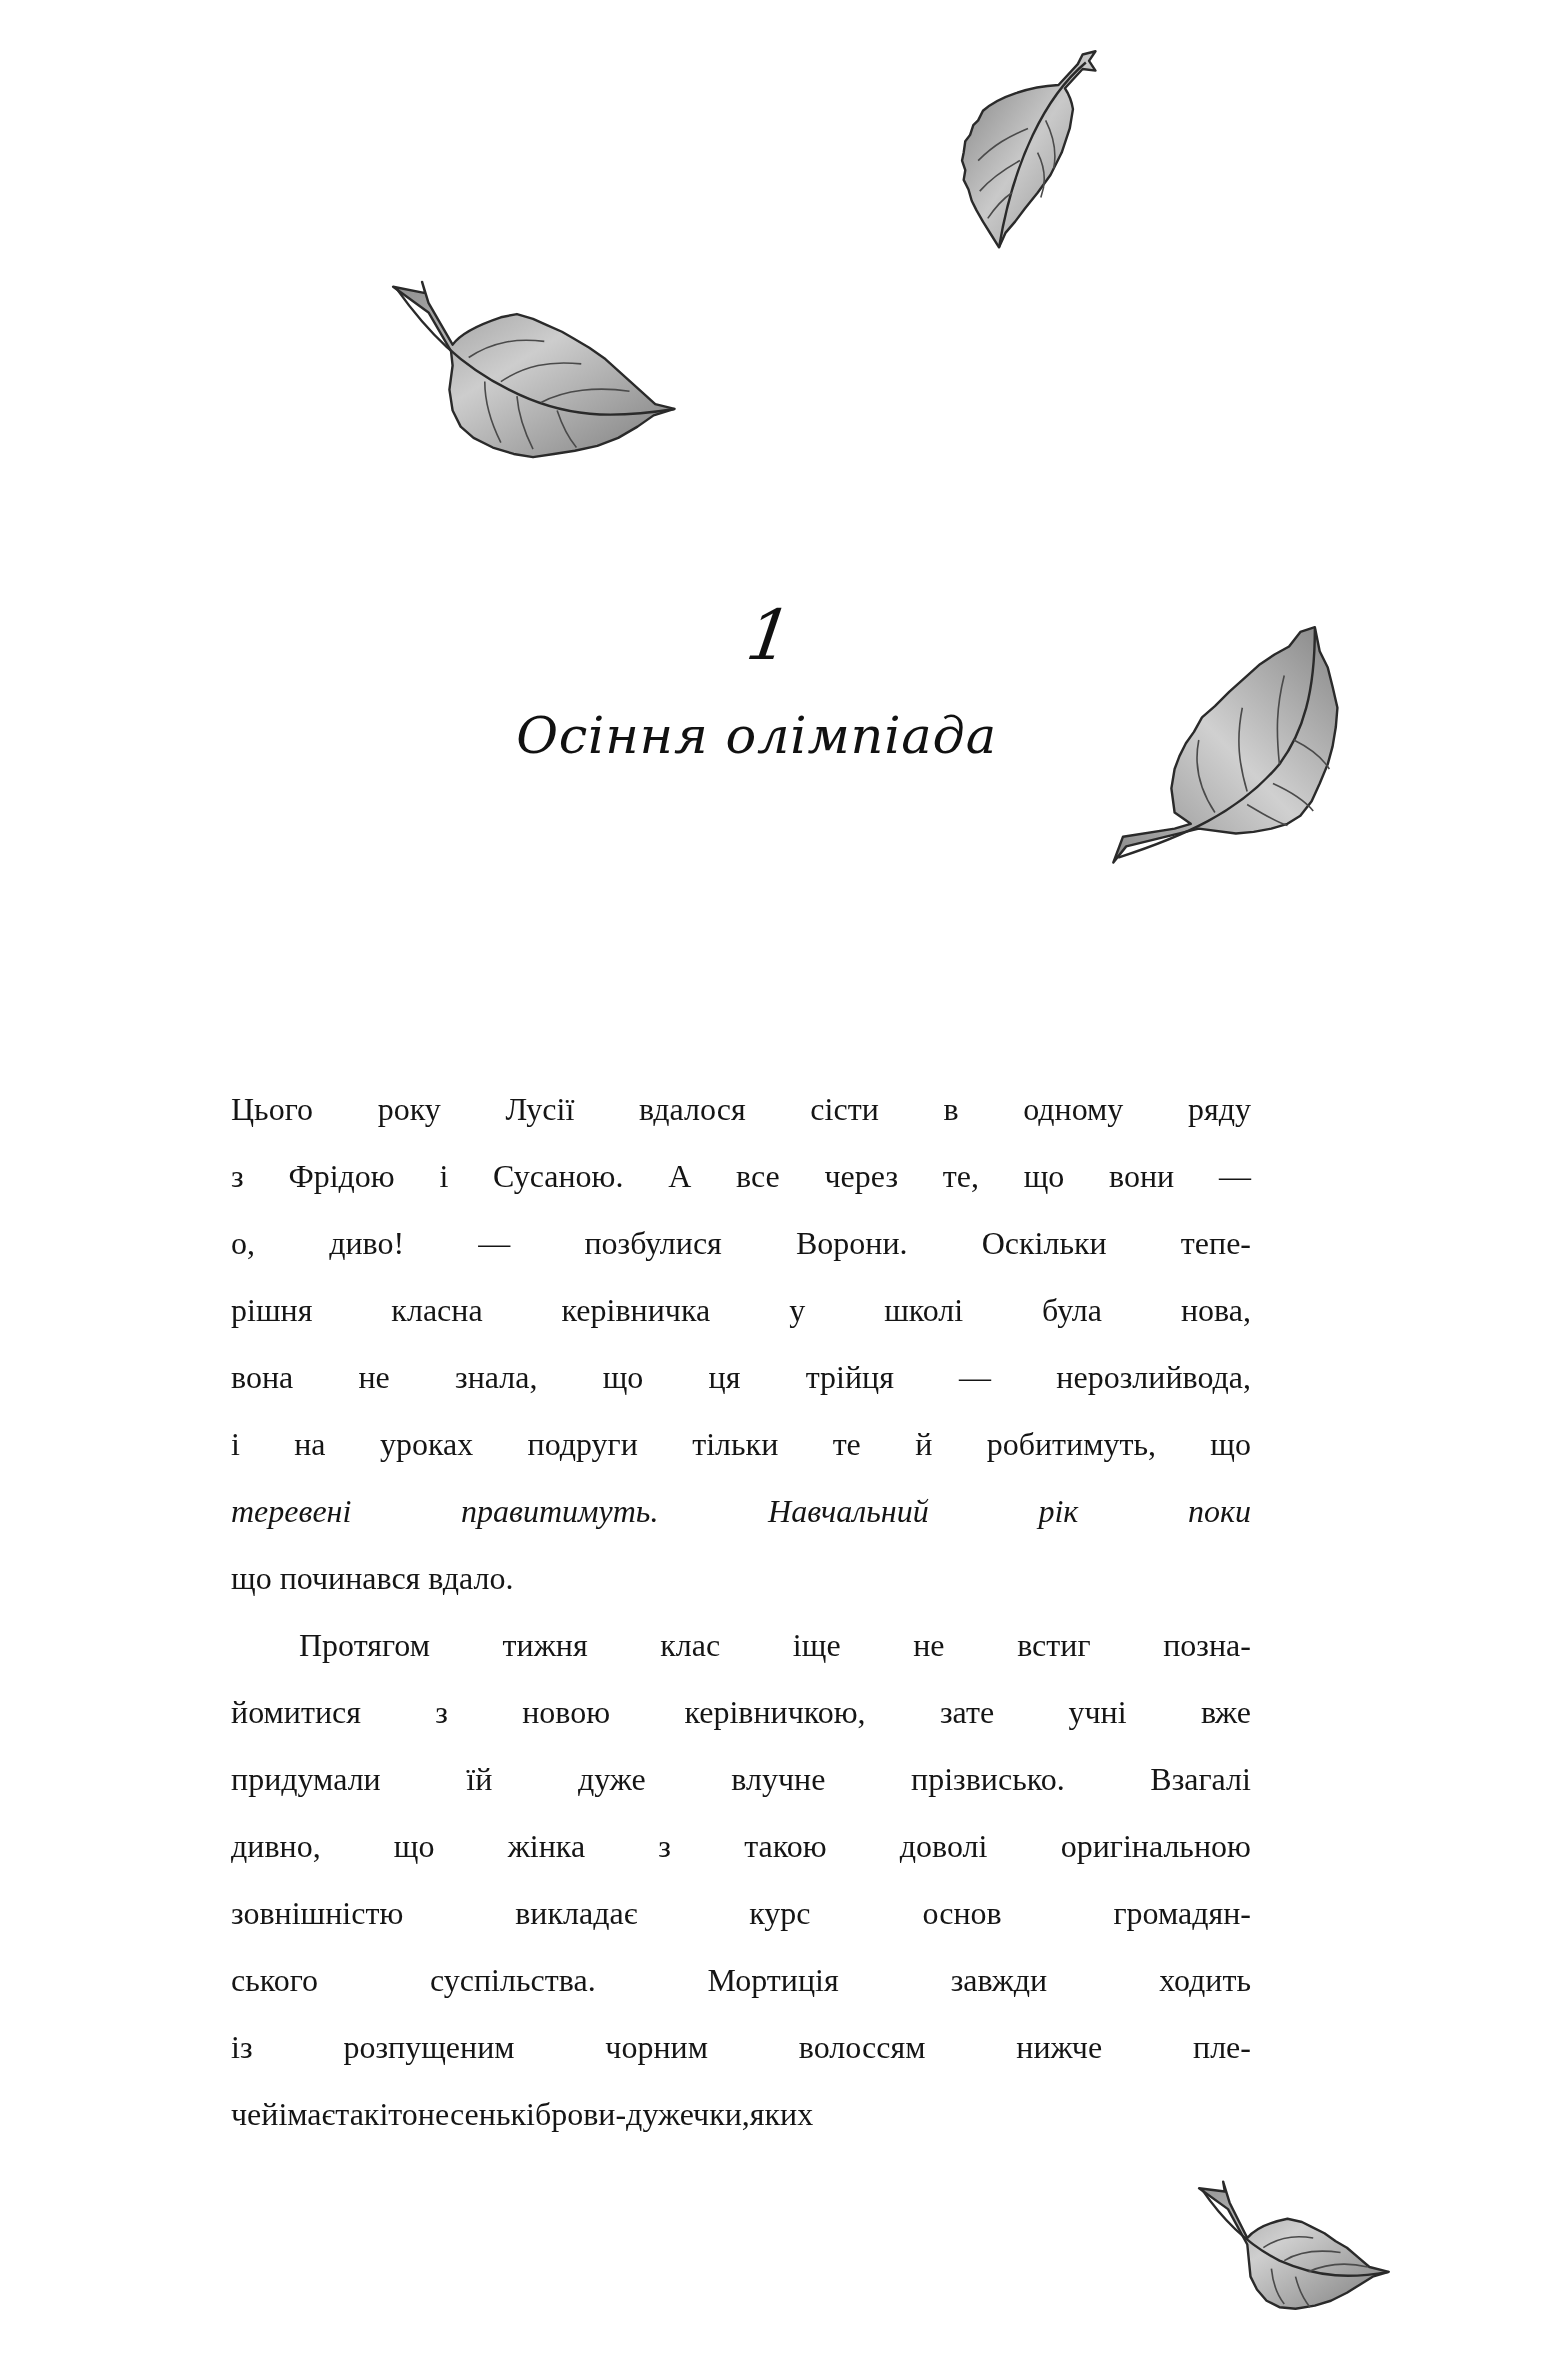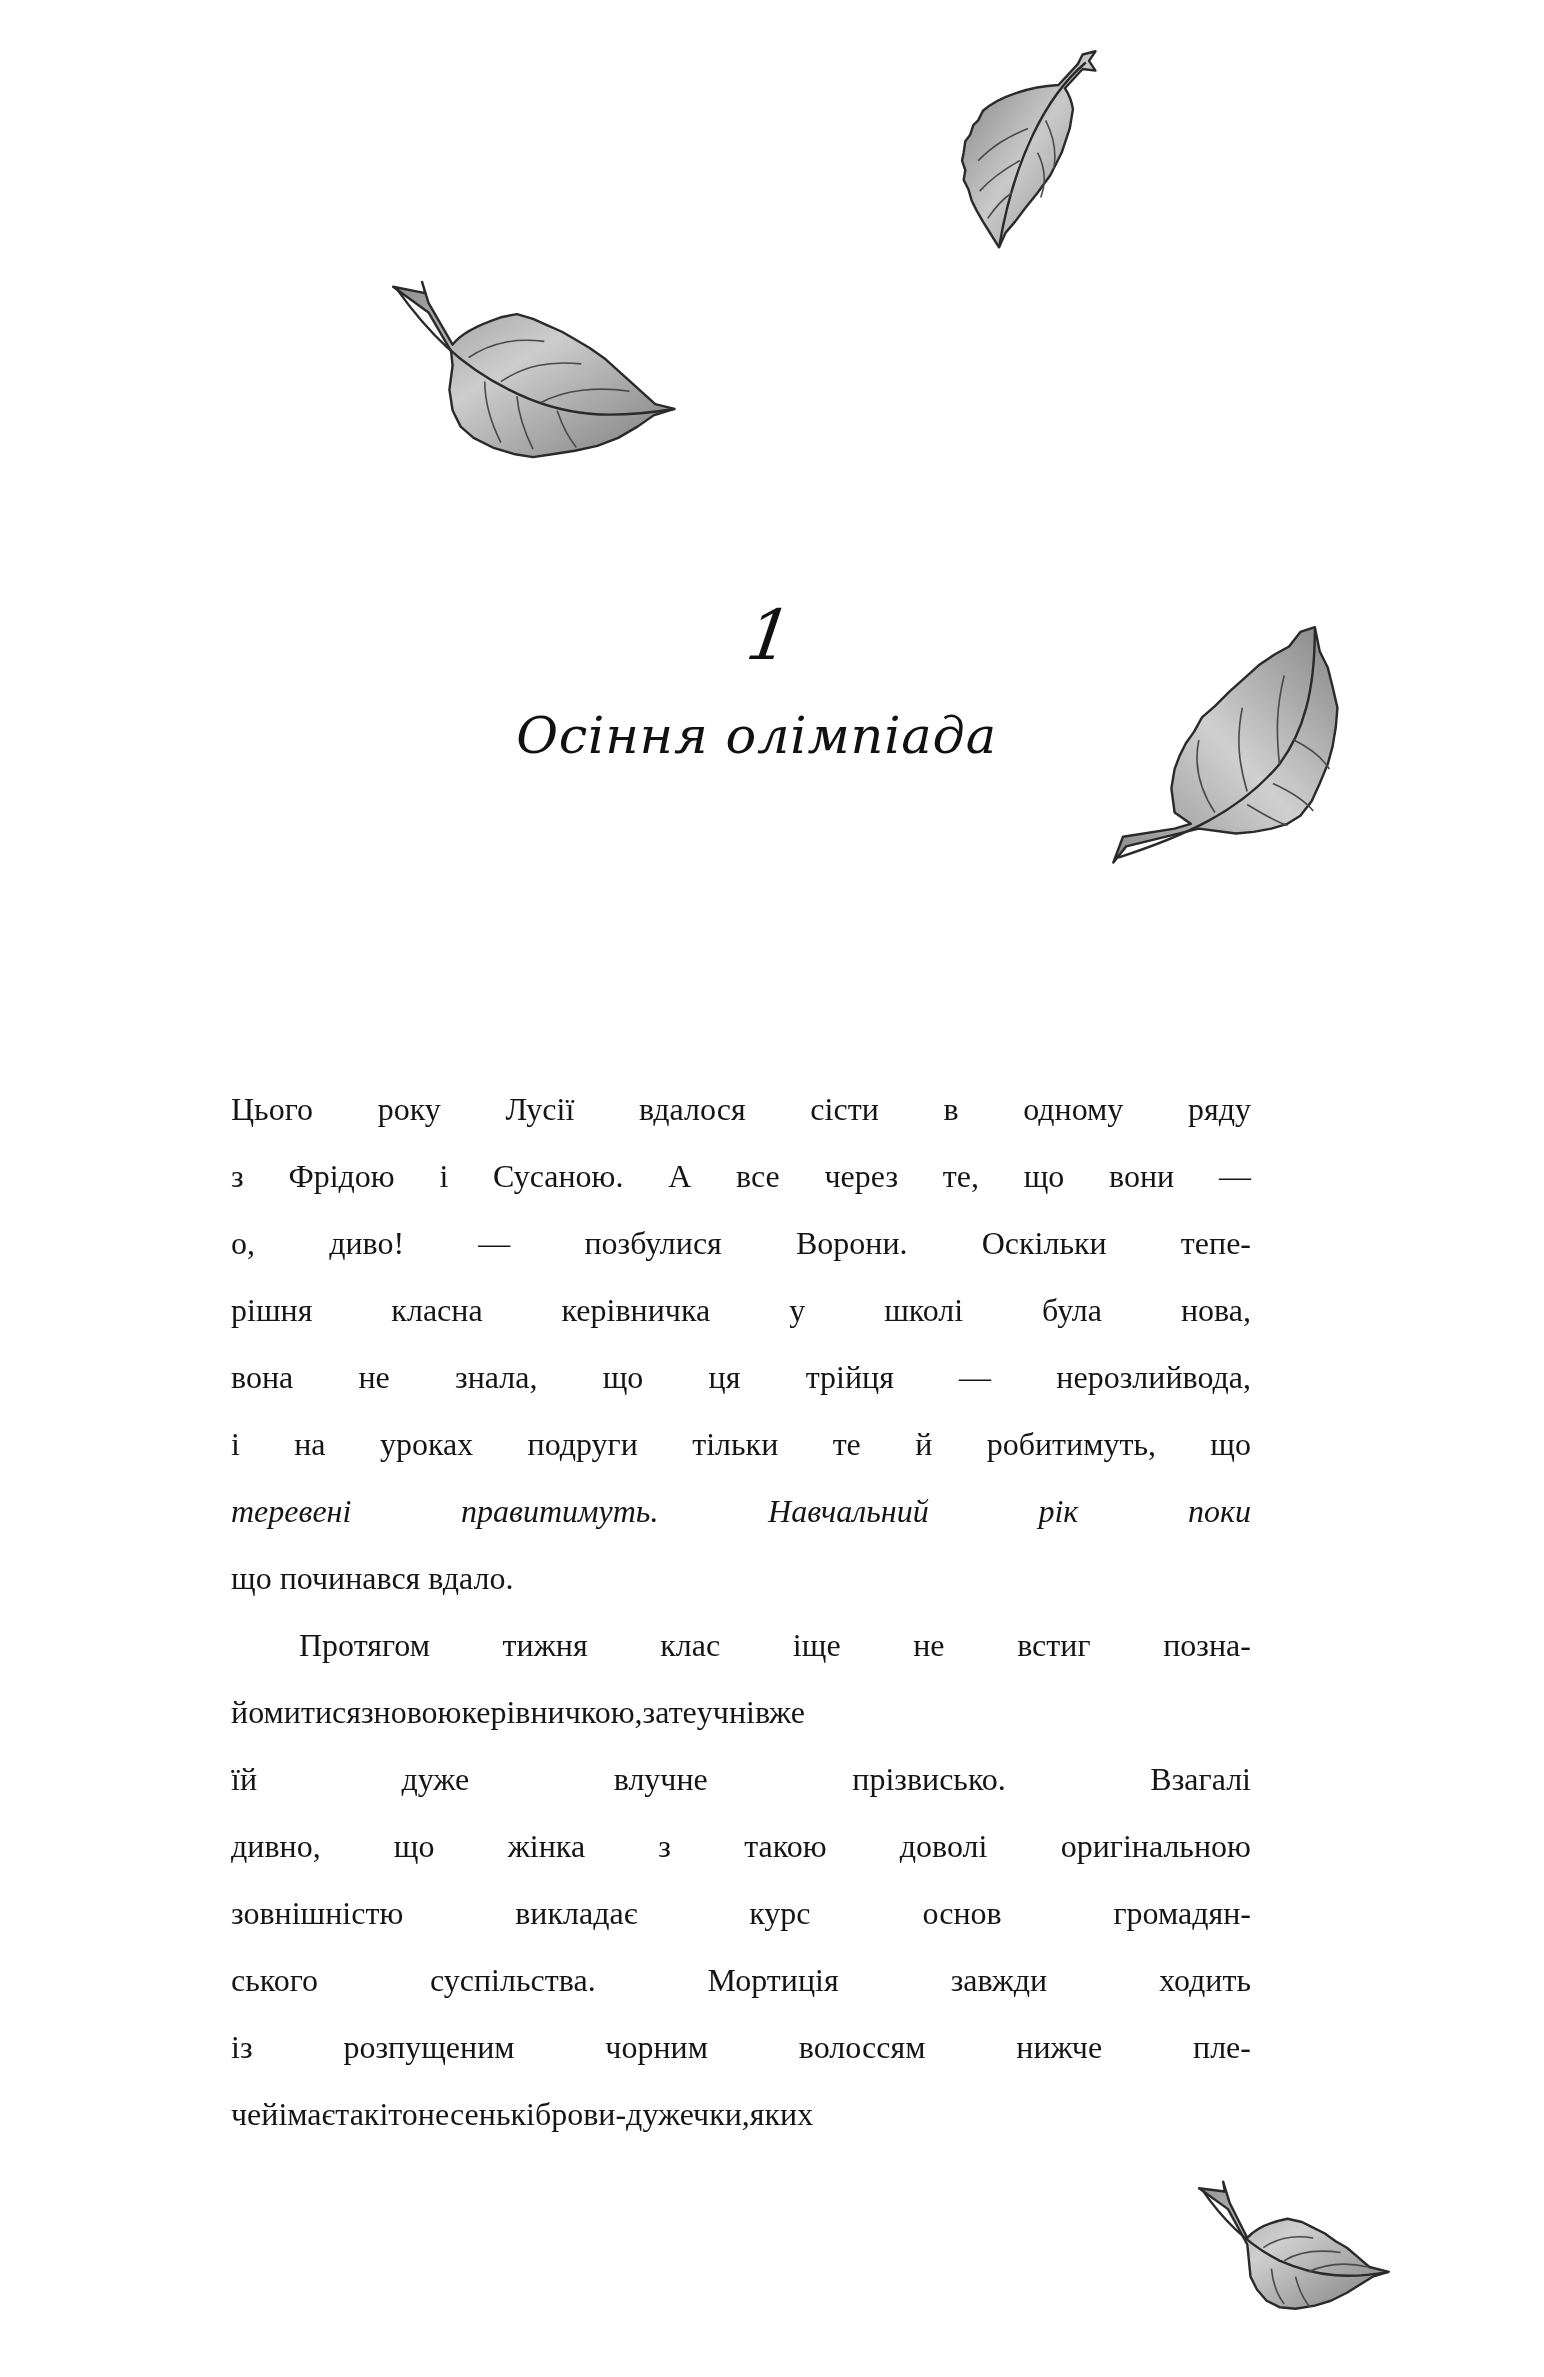--- a/index.html
+++ b/index.html
@@ -229,30 +229,31 @@
     <div class="paragraph">
       <span class="line indent" style="display: flex; justify-content: space-between; gap: 44px;">
           <span>Протягом</span>
           <span>тижня</span>
           <span>клас</span>
           <span>іще</span>
           <span>не</span>
           <span>встиг</span>
           <span>позна-</span>
         </span>
-      <span class="line" style="display: flex; justify-content: flex-start;">
+      <span class="line" style="display: flex; justify-content: space-between;">
           <span>йомитися</span>
           <span>з</span>
           <span>новою</span>
           <span>керівничкою,</span>
           <span>зате</span>
           <span>учні</span>
           <span>вже</span>
         </span>
       <span class="line" style="display: flex; justify-content: space-between;">
+          <span>придумали</span>
           <span>їй</span>
           <span>дуже</span>
           <span>влучне</span>
           <span>прізвисько.</span>
           <span>Взагалі</span>
         </span>
       <span class="line" style="display: flex; justify-content: space-between;">
           <span>дивно,</span>
           <span>що</span>
           <span>жінка</span>

